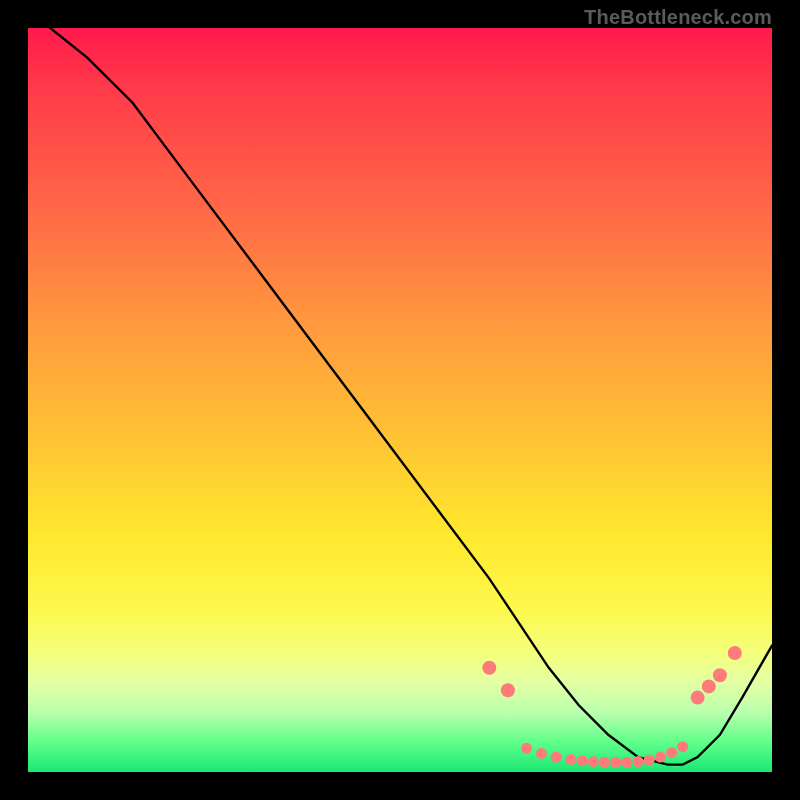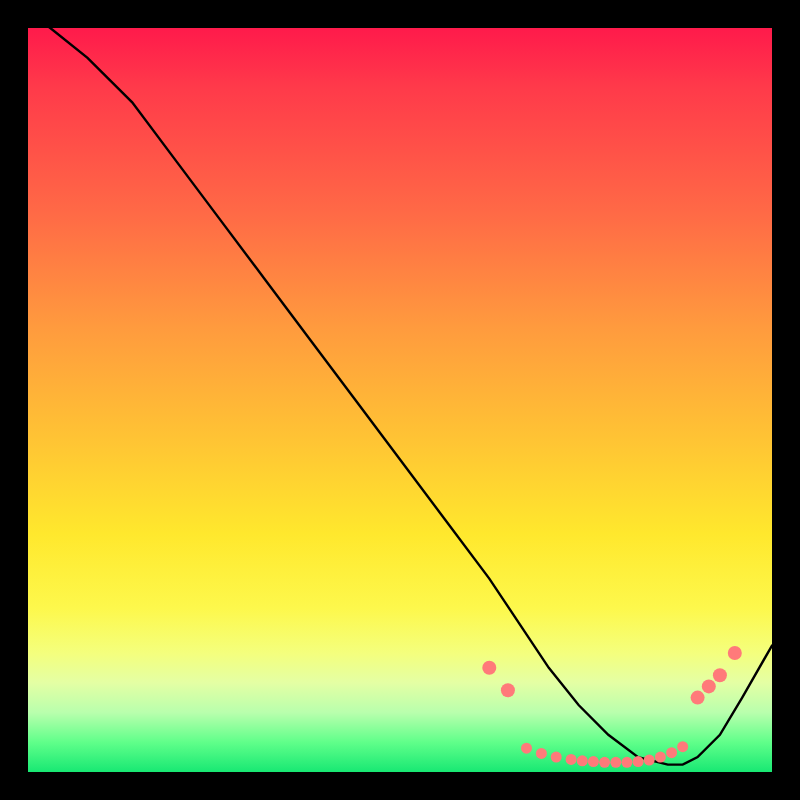--- a/index.html
+++ b/index.html
@@ -58,20 +58,21 @@
     font-size: 20px;
     font-weight: 600;
     color: #5a5a5a;
     letter-spacing: 0.2px;
   }
 </style>
 </head>
 <body>
 
 <div class="stage">
+  <div class="attribution">TheBottleneck.com</div>
 
   <div class="plot-area">
     <div class="gradient-bg"></div>
 
     <svg class="curve-svg" viewBox="0 0 744 744" preserveAspectRatio="none">
       <path id="curve-path" fill="none" stroke="#000000" stroke-width="2.4" stroke-linecap="round" d="M0.0 -14.9 L22.3 0.0 L59.5 29.8 L104.2 74.4 L148.8 133.9 L193.4 193.4 L238.1 253.0 L282.7 312.5 L327.4 372.0 L372.0 431.5 L416.6 491.0 L461.3 550.6 L491.0 595.2 L520.8 639.8 L550.6 677.0 L580.3 706.8 L610.1 729.1 L639.8 736.6 L654.7 736.6 L669.6 729.1 L691.9 706.8 L714.2 669.6 L744.0 617.5"></path>
       <g id="markers-group">
           <circle cx="461.3" cy="639.8" r="7" fill="#ff7a7a"></circle>
           <circle cx="479.9" cy="662.2" r="7" fill="#ff7a7a"></circle>
           <circle cx="669.6" cy="669.6" r="7" fill="#ff7a7a"></circle>

